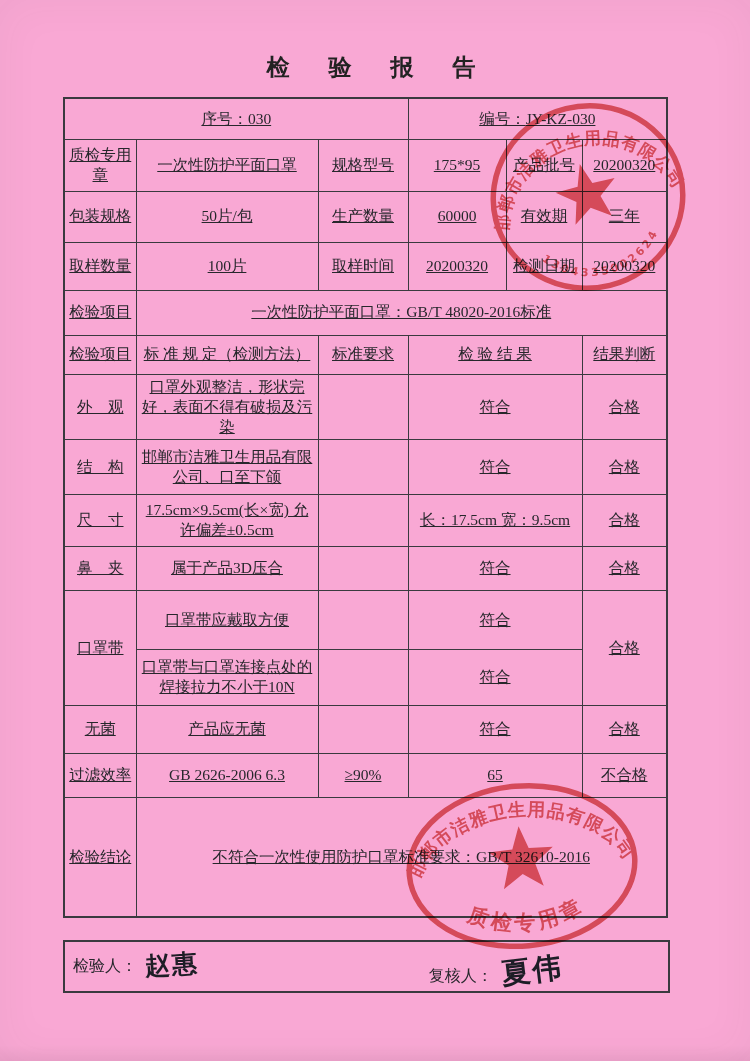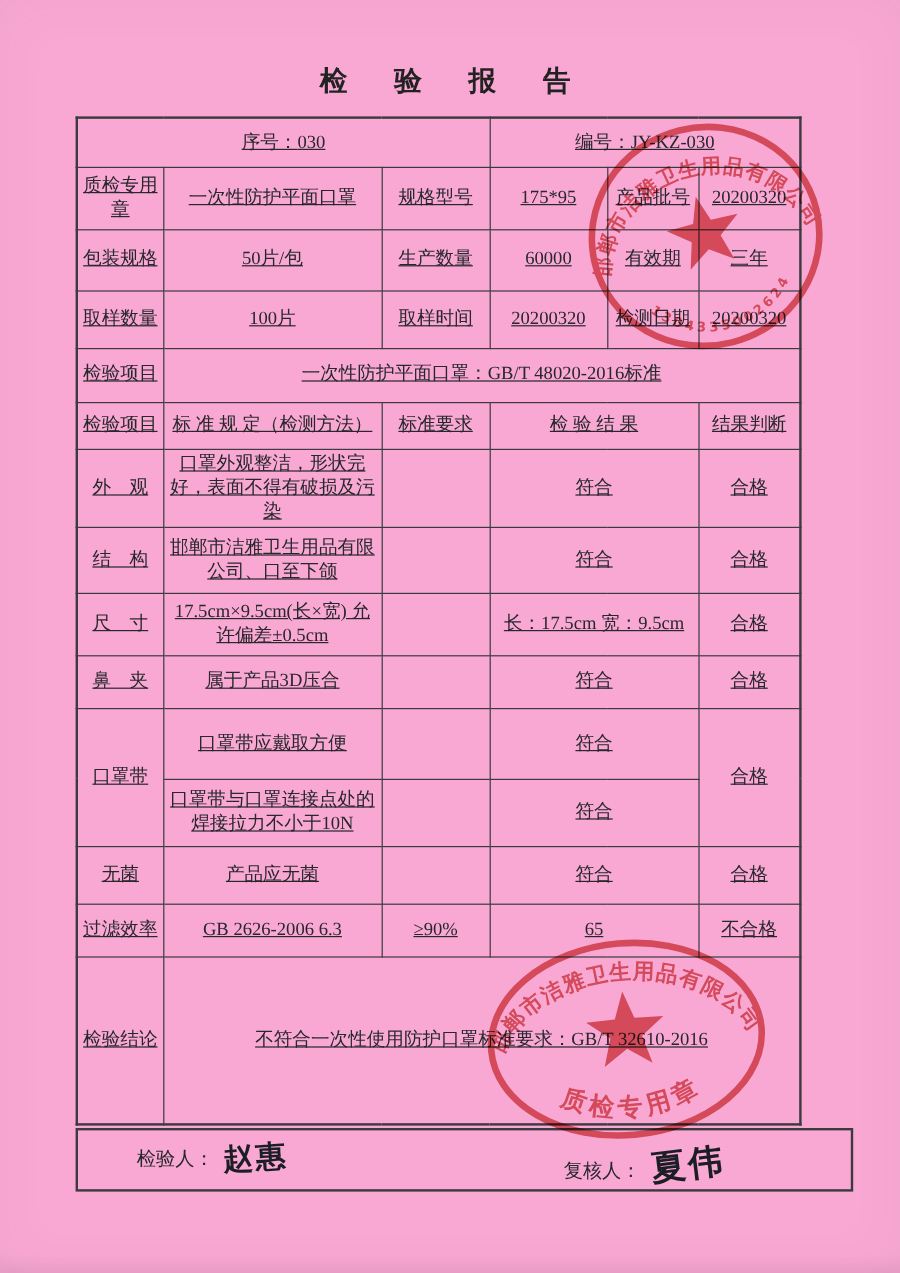--- a/index.html
+++ b/index.html
@@ -35,21 +35,20 @@
     padding:2px 4px;
     overflow:hidden;
   }
   td.left{text-align:left;padding-left:9px;}
   td.std{font-size:14.5px;line-height:1.45;}
   .sig-box{
     position:absolute;left:63px;top:940px;width:603px;height:49px;
     border:2px solid #3a3a3f;
     display:flex;align-items:center;
     font-size:16px;
-    padding-left:41px;
   }
   .sig-left{flex:0 0 59%;padding-left:8px;display:flex;align-items:center;}
   .sig-right{flex:1;display:flex;align-items:flex-end;}
   .sig-name{
     font-size:25px;font-weight:bold;color:#1d1d26;
     transform:rotate(-4deg) translateY(-2px);
     margin-left:8px;letter-spacing:2px;
     font-family:"DejaVu Sans","Liberation Sans",sans-serif;
   }
   .sig-name.reviewer{font-size:29px;transform:rotate(-7deg) translateY(4px);}
@@ -183,21 +182,21 @@
     </tr>
 
     <tr style="height:44px">
       <td>过滤效率</td>
       <td class="std">GB 2626-2006 6.3</td>
       <td>≥90%</td>
       <td colspan="2">65</td>
       <td>不合格</td>
     </tr>
 
-    <tr style="height:140px">
+    <tr style="height:120px">
       <td>检验结论</td>
       <td colspan="5">不符合一次性使用防护口罩标准要求：GB/T 32610-2016</td>
     </tr>
   </tbody>
     </table>
 
   <div class="sig-box">
     <div class="sig-left">
       <span>检验人：</span>
       <span class="sig-name">赵惠</span>

